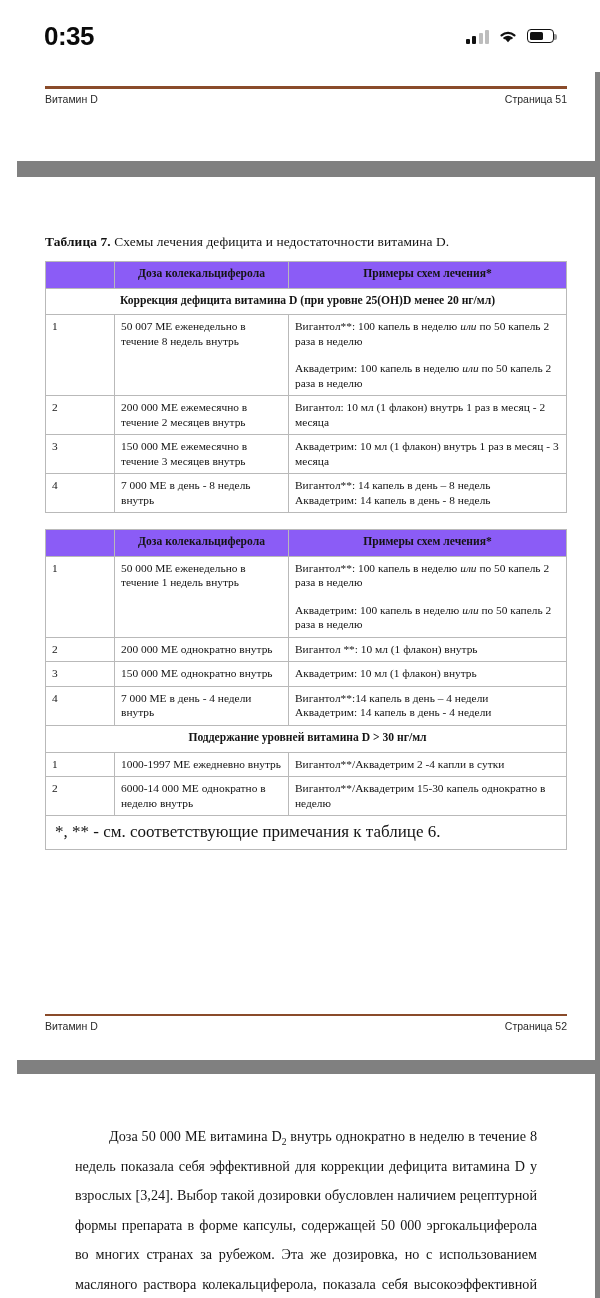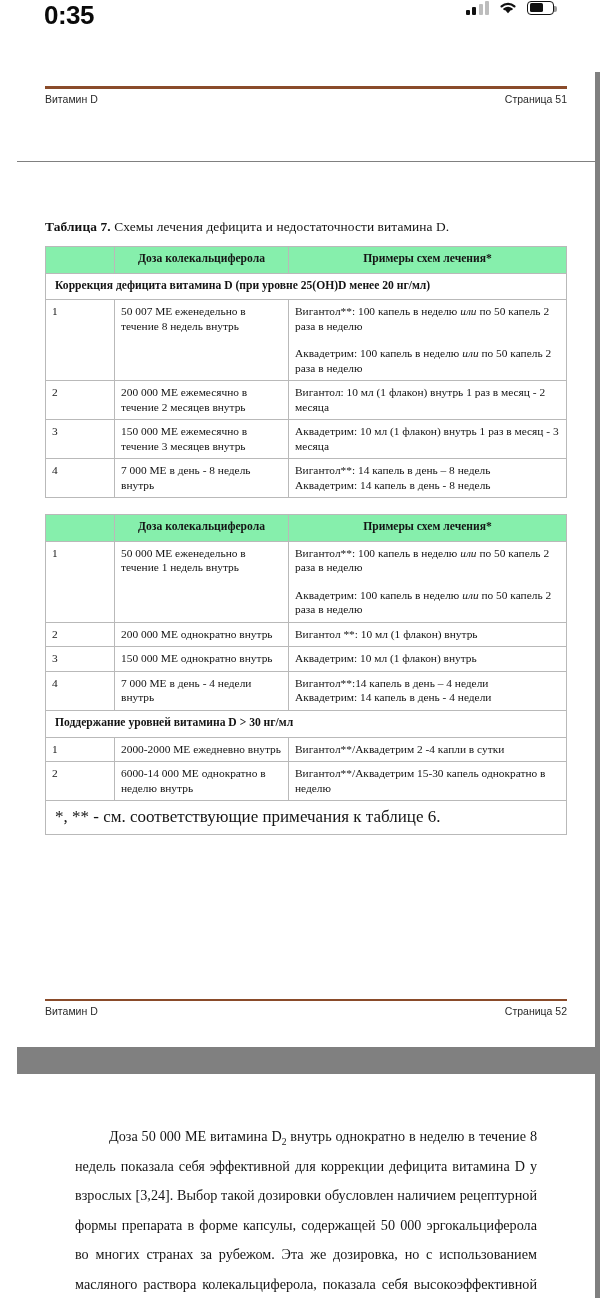--- a/index.html
+++ b/index.html
@@ -14,21 +14,21 @@
     width: 600px; height: 1298px;
     background: #ffffff;
     overflow: hidden;
   }
 
   
   .statusbar {
     position: absolute; top: 0; left: 0;
     width: 600px; height: 72px;
     background: #ffffff;
-    display: flex; align-items: flex-start;
+    display: flex; align-items: center;
     justify-content: space-between;
     padding: 0 46px 0 44px;
   }
   .clock {
     font-family: "Liberation Sans", sans-serif;
     font-size: 26px; font-weight: 700;
     color: #0a0a0a; letter-spacing: -0.5px;
   }
   .status-right { display: flex; align-items: center; gap: 9px; }
   .signal { display: flex; align-items: flex-end; gap: 2.5px; height: 15px; }
@@ -97,28 +97,29 @@
     border: 1px solid #b9b9b9;
     padding: 4px 6px 5px 6px;
     vertical-align: top;
     line-height: 1.27;
     text-align: left;
     font-weight: 400;
   }
   table.doc .colA { width: 69px; }
   table.doc .colB { width: 174px; }
   table.doc th.hd {
-    background: #86efac; text-align: center;
+    background: #8b5cf6; text-align: center;
     font-weight: 700; font-size: 11.6px;
     padding: 5px 4px 6px 4px;
   }
   table.doc td.section {
     font-weight: 700; font-size: 11.6px;
     padding: 5px 6px 6px 9px;
     background: #ffffff;
+    text-align: center;
   }
   table.doc td.note {
     font-size: 17px; padding: 5px 6px 6px 9px;
   }
   .cell-gap { height: 13px; }
   em.it { font-style: italic; }
 
   .tbl-spacer { height: 16px; }
 
   
@@ -165,21 +166,21 @@
         <div class="hr-rule"></div>
         <div class="runhead">
           <span>Витамин D</span>
           <span>Страница 51</span>
         </div>
       </div>
     </div>
 
     <div class="page-gutter" style="top:89px;"></div>
 
-    <div class="page" style="top:90px; height:885px; padding: 0 28px;">
+    <div class="page" style="top:105px; height:885px; padding: 0 28px;">
 
       <div style="padding-top:57px;">
         <div class="tbl-caption">
           <b>Таблица 7.</b><span> Схемы лечения дефицита и недостаточности витамина D.</span>
         </div>
       </div>
 
       <table class="doc">
         <colgroup>
             <col class="colA">
@@ -268,21 +269,21 @@
             <td>
               <div>Вигантол**:14 капель в день – 4 недели</div>
               <div>Аквадетрим: 14 капель в день - 4 недели</div>
             </td>
           </tr>
           <tr>
             <td class="section" colspan="3">Поддержание уровней витамина D &gt; 30 нг/мл</td>
           </tr>
           <tr>
             <td>1</td>
-            <td>2000-2000 МЕ ежедневно внутрь</td>
+            <td>1000-1997 МЕ ежедневно внутрь</td>
             <td>Вигантол**/Аквадетрим 2 -4 капли в сутки</td>
           </tr>
           <tr>
             <td>2</td>
             <td>6000-14 000 МЕ однократно в неделю внутрь</td>
             <td>Вигантол**/Аквадетрим 15-30 капель однократно в неделю</td>
           </tr>
           <tr>
             <td class="note" colspan="3">*, ** - см. соответствующие примечания к таблице 6.</td>
           </tr>

